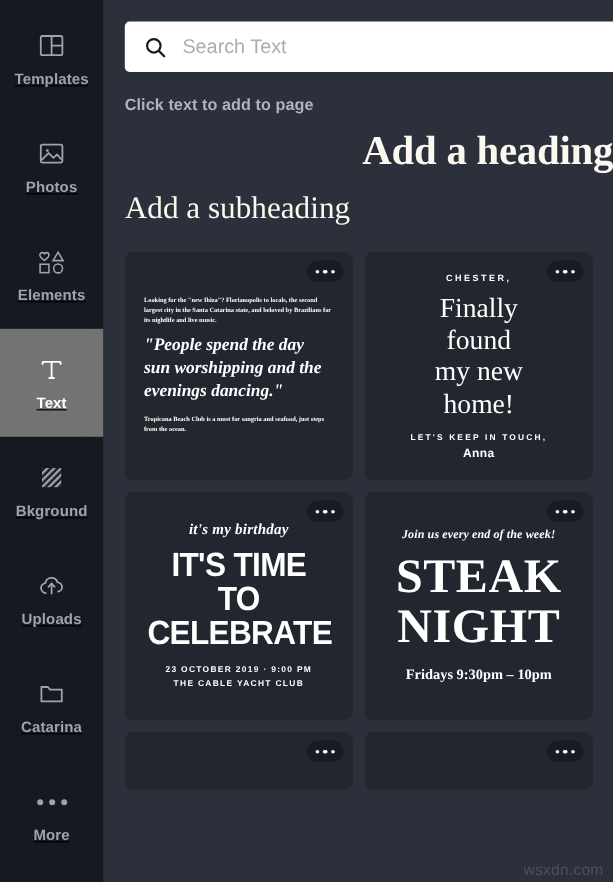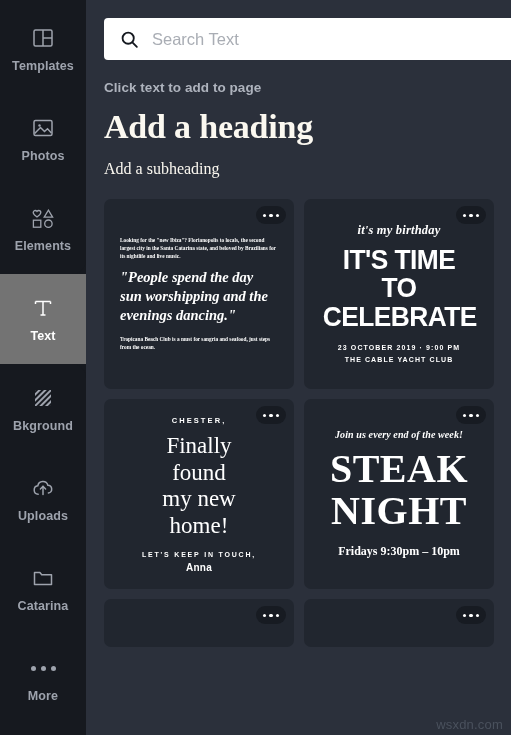--- a/index.html
+++ b/index.html
@@ -25,20 +25,21 @@
     position: relative;
     width: 86px;
     height: 735px;
     flex: 0 0 86px;
     background: #16191f;
     display: flex;
     flex-direction: column;
     align-items: stretch;
     padding-top: 4px;
     z-index: 2;
+    text-decoration: underline;
   }
 
   .side-item {
     position: relative;
     height: 90px;
     display: flex;
     flex-direction: column;
     align-items: center;
     justify-content: center;
     gap: 9px;
@@ -161,26 +162,27 @@
     cursor: pointer;
     white-space: nowrap;
   }
   .preset-heading {
     margin-top: 14px;
     font-family: "Liberation Serif", serif;
     font-weight: 700;
     font-size: 34px;
     line-height: 1.08;
     letter-spacing: -0.2px;
+    text-align: right;
   }
   .preset-subheading {
     margin-top: 14px;
     font-family: "Liberation Serif", serif;
     font-weight: 400;
-    font-size: 16px;
+    font-size: 26px;
     line-height: 1.1;
   }
   .preset-body {
     margin-top: 16px;
     font-family: "Liberation Sans", sans-serif;
     font-weight: 400;
     font-size: 17px;
     line-height: 1.1;
   }
 
@@ -490,48 +492,48 @@
         <div class="c1-quote">"People spend the day sun worshipping and the evenings dancing."</div>
         <div class="c1-bottom">Tropicana Beach Club is a must for sangria and seafood, just steps from the ocean.</div>
       </div>
 
       <div class="card">
         <div class="card-menu">
             <i></i>
             <i></i>
             <i></i>
           </div>
-        <div class="c2-script">it's my birthday</div>
-        <div class="c2-big">IT'S TIME TO</div>
-        <div class="c2-big">CELEBRATE</div>
-        <div class="c2-meta">23 OCTOBER 2019  ·  9:00 PM</div>
-        <div class="c2-meta" style="margin-top:0">THE CABLE YACHT CLUB</div>
-      </div>
-
-      <div class="card">
-        <div class="card-menu">
-            <i></i>
-            <i></i>
-            <i></i>
-          </div>
         <div class="c3-top">CHESTER,</div>
         <div class="c3-big">Finally</div>
         <div class="c3-big">found</div>
         <div class="c3-big">my new</div>
         <div class="c3-big">home!</div>
         <div class="c3-sign">LET'S KEEP IN TOUCH,</div>
         <div class="c3-name">Anna</div>
       </div>
 
       <div class="card">
         <div class="card-menu">
             <i></i>
             <i></i>
             <i></i>
           </div>
+        <div class="c2-script">it's my birthday</div>
+        <div class="c2-big">IT'S TIME TO</div>
+        <div class="c2-big">CELEBRATE</div>
+        <div class="c2-meta">23 OCTOBER 2019  ·  9:00 PM</div>
+        <div class="c2-meta" style="margin-top:0">THE CABLE YACHT CLUB</div>
+      </div>
+
+      <div class="card">
+        <div class="card-menu">
+            <i></i>
+            <i></i>
+            <i></i>
+          </div>
         <div class="c4-top">Join us every end of the week!</div>
         <div class="c4-big">STEAK</div>
         <div class="c4-big">NIGHT</div>
         <div class="c4-meta">Fridays 9:30pm – 10pm</div>
       </div>
 
       <div class="card partial">
         <div class="card-menu">
             <i></i>
             <i></i>

